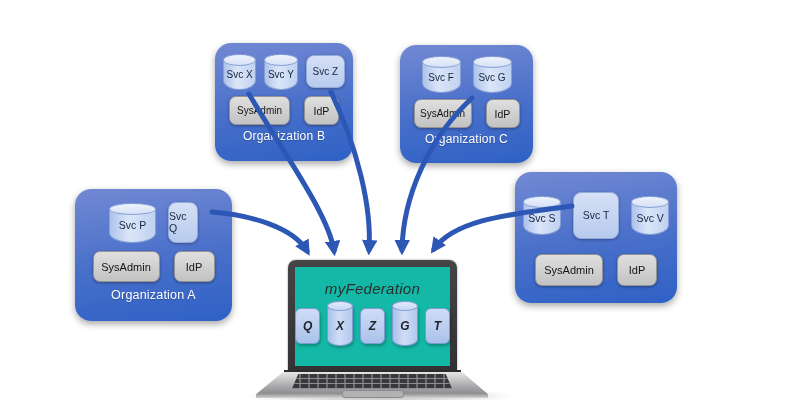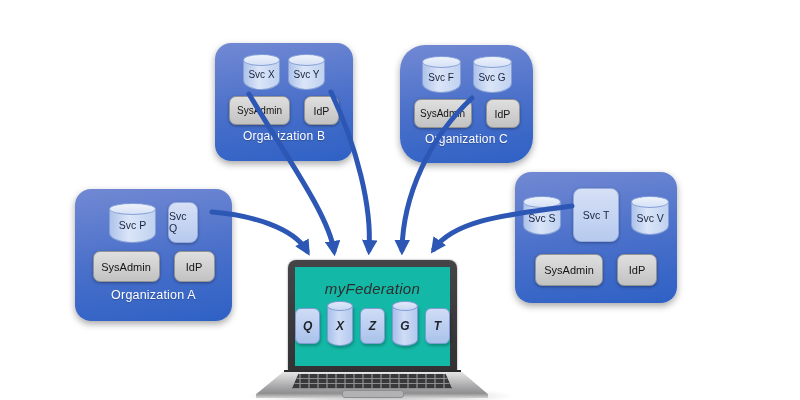--- a/index.html
+++ b/index.html
@@ -10,21 +10,21 @@
   
   .org{
     position:absolute;border-radius:16px;
     background:linear-gradient(172deg,#7289d3 0%,#4a70ca 52%,#2e61c5 100%);
     box-shadow:0 3px 7px rgba(0,0,0,0.35);
     display:flex;flex-direction:column;box-sizing:border-box;
     padding:10px 8px 17px 8px;
   }
   .org-a{left:75px;top:189px;width:157px;height:132px;}
   .org-b{left:215px;top:43px;width:138px;height:118px;}
-  .org-c{left:400px;top:45px;width:133px;height:118px;border-radius:25px;}
+  .org-c{left:400px;top:45px;width:133px;height:118px;}
   .org-d{left:515px;top:172px;width:162px;height:131px;}
   .svc-row{display:flex;justify-content:center;align-items:center;gap:12px;flex:1;}
   .org-b .svc-row{gap:8px;}
   .admin-row{display:flex;justify-content:center;align-items:center;gap:14px;margin-top:6px;}
   .org-label{color:#ffffff;text-align:center;font-size:12.5px;margin:6px 0 2px 0;
     text-shadow:0 1px 1px rgba(0,0,0,0.25);letter-spacing:0.2px;}
   .org-b .org-label,.org-c .org-label{font-size:12px;margin-top:4px;}
   
   .cyl{
     position:relative;margin-top:7px;
@@ -47,21 +47,21 @@
   
   .svcbox{
     background:linear-gradient(#d6e0f6,#b7caee);
     border:1px solid #93abdb;border-radius:8px;
     display:flex;align-items:center;justify-content:center;
     font-size:10.5px;color:#16233c;box-sizing:border-box;
     box-shadow:0 1px 3px rgba(0,0,0,0.3);
   }
   .org-a .svcbox{width:30px;height:41px;}
   .org-b .svcbox{width:44px;height:33px;font-size:10px;}
-  .org-d .svcbox{width:53px;height:54px;}
+  .org-d .svcbox{width:53px;height:47px;}
   
   .adminbox{
     background:linear-gradient(#dfdfdf,#c2c2c2);
     border:1px solid #949494;border-radius:7px;
     display:flex;align-items:center;justify-content:center;
     font-size:11px;color:#141414;box-sizing:border-box;
     box-shadow:0 1px 3px rgba(0,0,0,0.35);
   }
   .org-a .admin-sys{width:67px;height:31px;} .org-a .admin-idp{width:41px;height:31px;}
   .org-b .admin-sys{width:61px;height:29px;font-size:10px;} .org-b .admin-idp{width:35px;height:29px;font-size:10.5px;}
@@ -132,20 +132,23 @@
 
 <div id="canvas">
 
   <div class="org org-b">
     <div class="svc-row">
       <div class="cyl">
           <span>Svc X</span>
         </div>
       <div class="cyl">
           <span>Svc Y</span>
+        </div>
+      <div class="svcbox">
+          <span>Svc Z</span>
         </div>
     </div>
     <div class="admin-row">
       <div class="adminbox admin-sys">SysAdmin</div>
       <div class="adminbox admin-idp">IdP</div>
     </div>
     <div class="org-label">Organization B</div>
   </div>
 
   <div class="org org-c">

